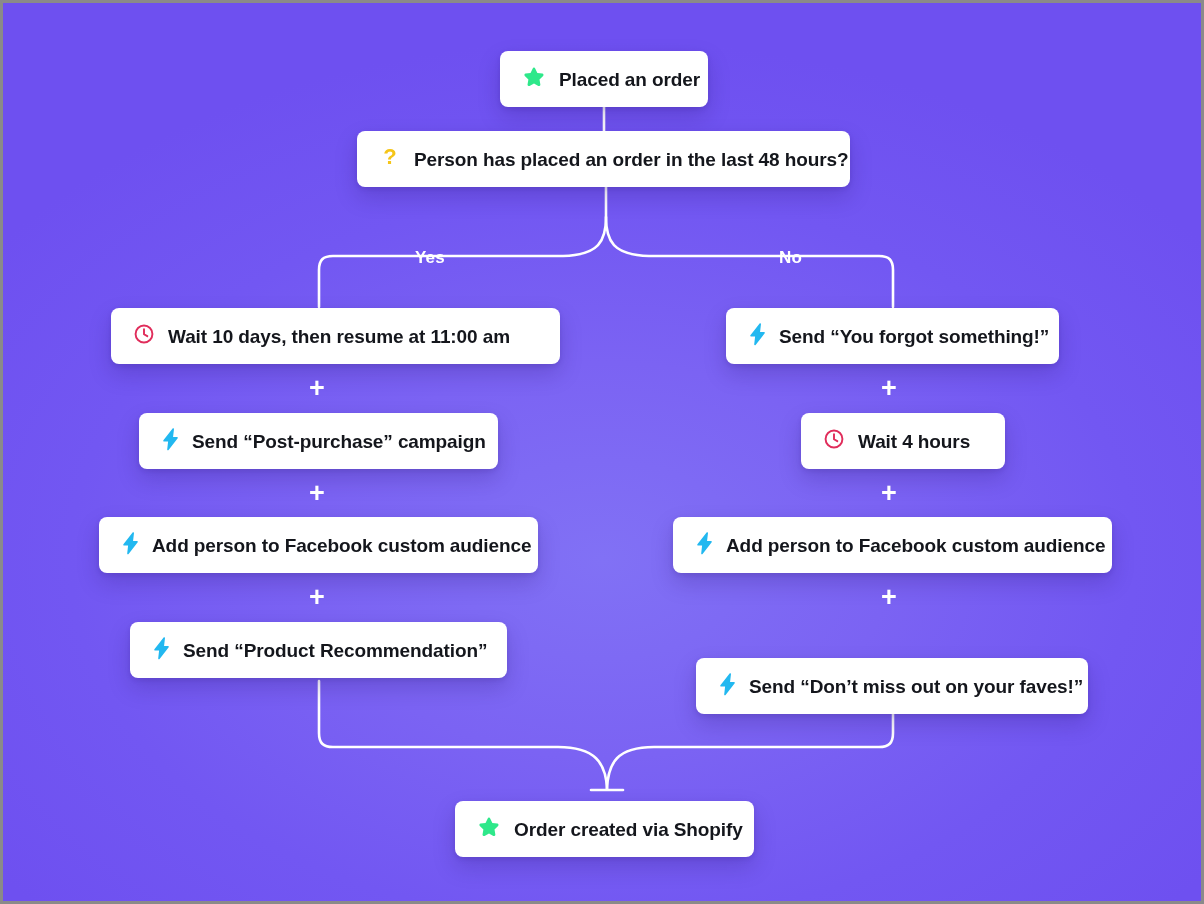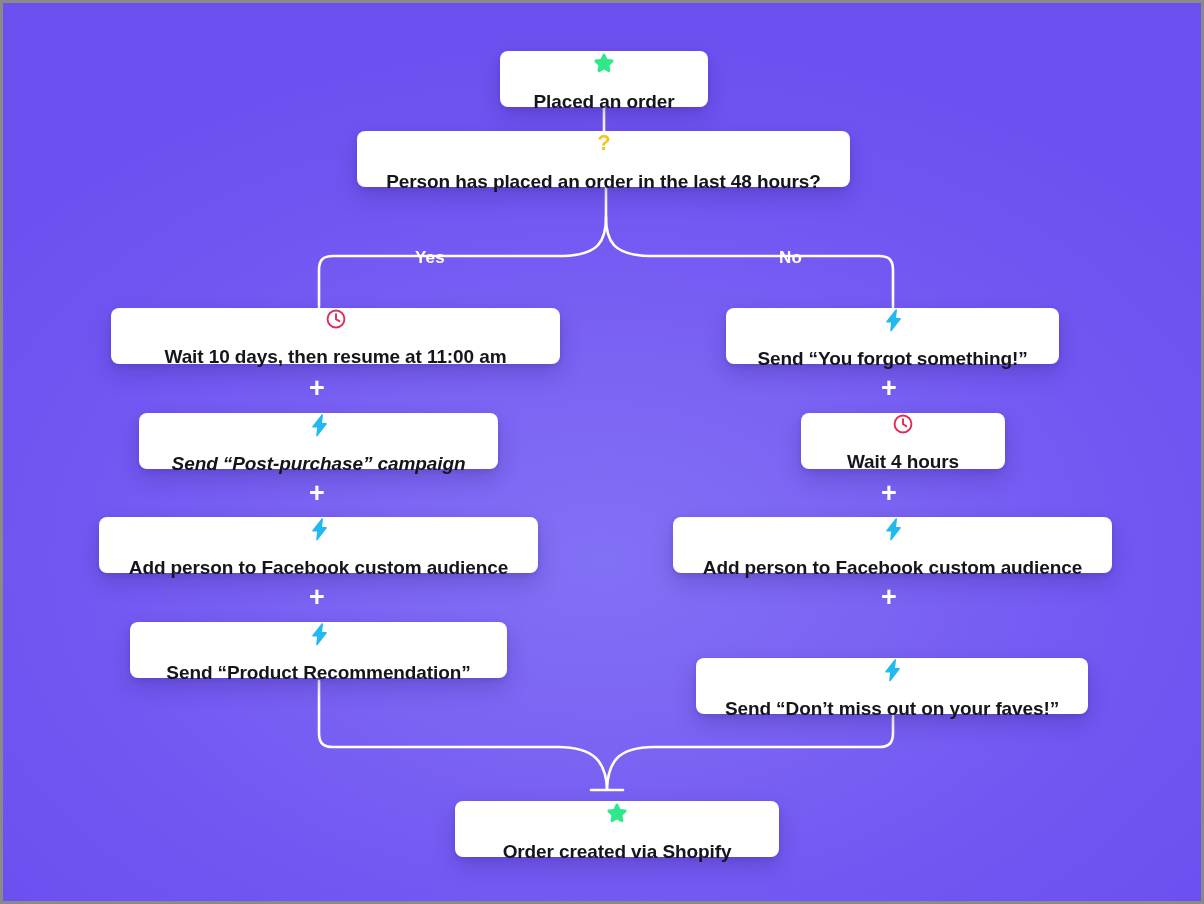--- a/index.html
+++ b/index.html
@@ -43,21 +43,20 @@
     display: flex;
     align-items: center;
     gap: 13px;
     background: #ffffff;
     border-radius: 8px;
     padding: 0 22px;
     height: 56px;
     box-shadow: 0 10px 22px rgba(40, 18, 110, 0.22),
                 0 2px 5px rgba(40, 18, 110, 0.14);
     white-space: nowrap;
-    flex-direction: column;
   }
   .node .label {
     font-size: 19px;
     font-weight: 700;
     color: #14161c;
     letter-spacing: -0.1px;
     line-height: 1;
   }
 
   .icon { flex: 0 0 auto; display: block; }
@@ -142,21 +141,21 @@
       <svg width="22" height="22" viewBox="0 0 24 24" aria-hidden="true">
         <circle cx="12" cy="12" r="9.2" fill="none" stroke="#E02D5B" stroke-width="2.1"></circle>
         <path d="M12 6.7v5.6l3.6 2.1" fill="none" stroke="#E02D5B" stroke-width="2.1" stroke-linecap="round" stroke-linejoin="round"></path>
       </svg>
     </span>
     <span class="label">Wait 10 days, then resume at 11:00 am</span>
   </div>
 
   <div class="plus" style="left:314px; top:385px;">+</div>
 
-  <div class="node" style="left:136px; top:410px; width:359px;font-style:italic;">
+  <div class="node" style="left:136px; top:410px; width:359px;">
     <span class="icon">
       <svg width="18" height="24" viewBox="0 0 18 24" aria-hidden="true">
         <path d="M11.6 1.5 2.4 13.2c-.4.5-.05 1.25.6 1.25h4.1L6.2 22.4c-.1.8.9 1.25 1.4.6l9.1-11.7c.4-.5.05-1.25-.6-1.25h-4.05l.95-7.95c.1-.8-.9-1.25-1.4-.6z" fill="#22B8F0"></path>
       </svg>
     </span>
     <span class="label">Send “Post-purchase” campaign</span>
   </div>
 
   <div class="plus" style="left:314px; top:490px;">+</div>
 
@@ -216,21 +215,21 @@
 
   <div class="node" style="left:693px; top:619px; width:392px;margin-top:36px;">
     <span class="icon">
       <svg width="18" height="24" viewBox="0 0 18 24" aria-hidden="true">
         <path d="M11.6 1.5 2.4 13.2c-.4.5-.05 1.25.6 1.25h4.1L6.2 22.4c-.1.8.9 1.25 1.4.6l9.1-11.7c.4-.5.05-1.25-.6-1.25h-4.05l.95-7.95c.1-.8-.9-1.25-1.4-.6z" fill="#22B8F0"></path>
       </svg>
     </span>
     <span class="label">Send “Don’t miss out on your faves!”</span>
   </div>
 
-  <div class="node" style="left:452px; top:798px; width:324px;">
+  <div class="node" style="left:452px; top:798px; width:299px;">
     <span class="icon">
       <svg width="24" height="24" viewBox="0 0 24 24" aria-hidden="true">
         <path d="M12 2.6c.5 0 .95.3 1.18.78l2.2 4.5 4.95.73c.53.08.96.45 1.12.95.16.5.02 1.05-.36 1.42l-3.58 3.5.85 4.94c.09.53-.13 1.06-.56 1.37-.43.31-1 .35-1.47.1L12 18.55l-4.43 2.34c-.47.25-1.04.21-1.47-.1a1.39 1.39 0 0 1-.56-1.37l.85-4.94-3.58-3.5a1.39 1.39 0 0 1-.36-1.42c.16-.5.59-.87 1.12-.95l4.95-.73 2.2-4.5c.23-.48.68-.78 1.18-.78z" fill="#2EE88A"></path>
       </svg>
     </span>
     <span class="label">Order created via Shopify</span>
   </div>
 
 </div>
 

